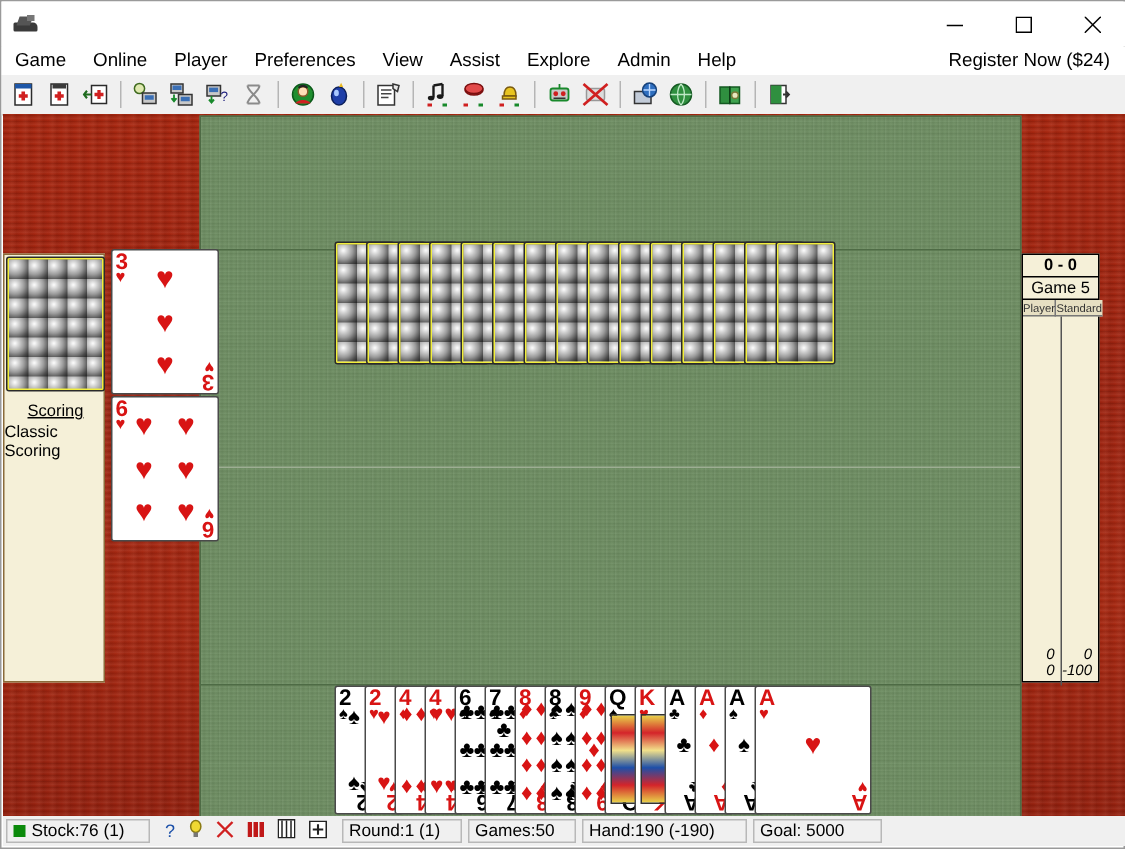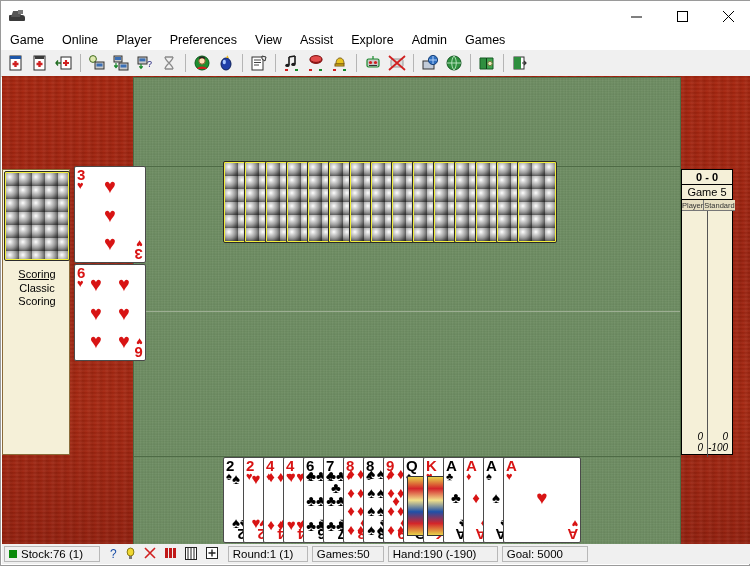--- a/index.html
+++ b/index.html
@@ -49,21 +49,21 @@
     border:1px solid #4e6b45;}
   .felt-main{left:131px;top:90px;width:546px;height:289px;}
   .felt-line{position:absolute;left:0;top:144px;width:100%;height:1px;background:#9dae93;}
   .felt-top{left:131px;top:1px;width:546px;height:88px;}
   .felt-bottom{left:131px;top:380px;width:546px;height:87px;}
 
   
   .leftpanel{position:absolute;left:0;top:93px;width:68px;height:286px;background:#f5f0d8;border:1px solid #8a6b3a;box-sizing:border-box;}
   .stockback{position:absolute;left:1px;top:1px;width:66px;height:90px;}
   .scoring-lbl{position:absolute;left:0;top:98px;width:68px;text-align:center;font-size:11px;color:#000;text-decoration:underline;}
-  .scoring-sub{position:absolute;left:0;top:112px;width:68px;text-align:center;font-size:11px;color:#000;line-height:13px;}
+  .scoring-sub{position:absolute;left:0;top:112px;width:68px;text-align:left;font-size:11px;color:#000;line-height:13px;}
 
   
   .rightpanel{position:absolute;left:679px;top:93px;width:52px;height:286px;background:#f5f0d8;border:1px solid #000;box-sizing:border-box;font-size:10px;color:#000;}
   .rp-score{height:14px;line-height:14px;text-align:center;font-weight:bold;font-size:11px;border-bottom:1px solid #000;}
   .rp-game{height:14px;line-height:14px;text-align:center;font-size:11px;border-bottom:1px solid #000;}
   .rp-heads{display:flex;height:11px;}
   .rp-heads div{flex:1;font-size:7.5px;text-align:center;line-height:11px;color:#333;background:#e6dfc2;border-bottom:1px solid #777;}
   .rp-heads div:first-child{border-right:1px solid #777;}
   .rp-body{position:relative;height:246px;}
   .rp-vline{position:absolute;left:50%;top:0;width:1px;height:100%;background:#555;}
@@ -154,22 +154,23 @@
 
   <div class="menubar">
     <div class="menuitem">Game</div>
     <div class="menuitem">Online</div>
     <div class="menuitem">Player</div>
     <div class="menuitem">Preferences</div>
     <div class="menuitem">View</div>
     <div class="menuitem">Assist</div>
     <div class="menuitem">Explore</div>
     <div class="menuitem">Admin</div>
-    <div class="menuitem">Games</div>
+    <div class="menuitem">Help</div>
   </div>
+  <div class="register">Register Now ($24)</div>
 
   <div class="toolbar">
     <div style="width:3px"></div>
 
     <div class="tbtn">
       <svg width="18" height="18" viewBox="0 0 18 18">
         <rect x="3" y="2" width="11" height="14" fill="#fff" stroke="#2b2b2b"></rect>
         <rect x="3" y="2" width="11" height="3" fill="#1e57a8"></rect>
         <path d="M8.5 7v6M5.5 10h6" stroke="#d02020" stroke-width="2.4"></path>
       </svg>

